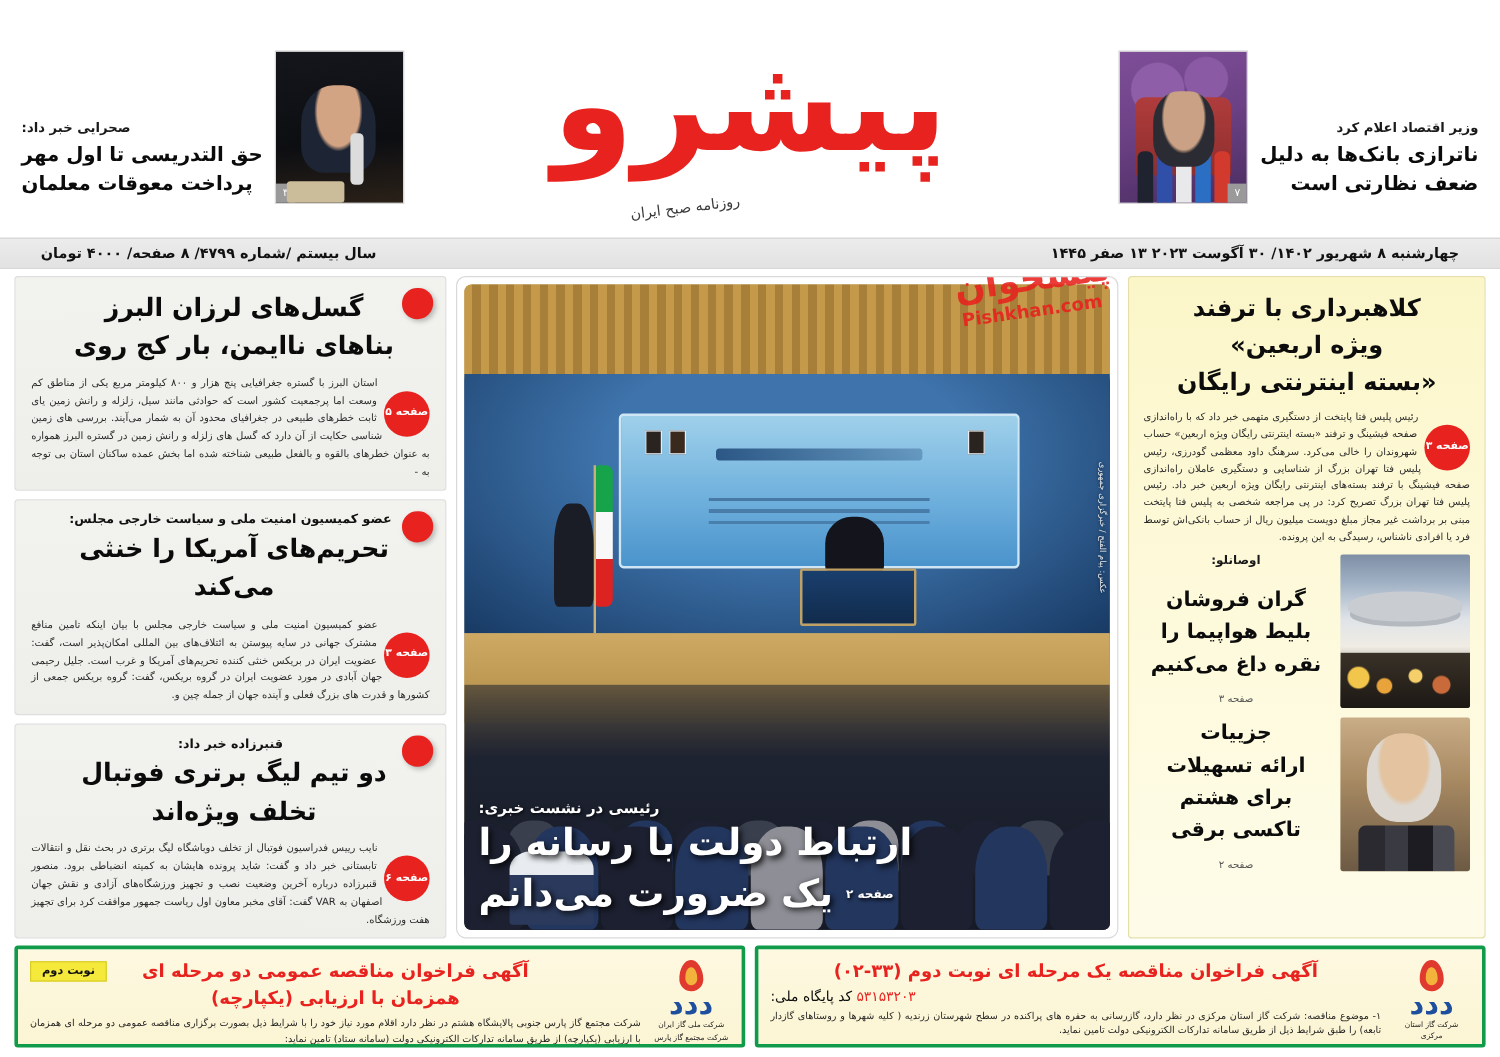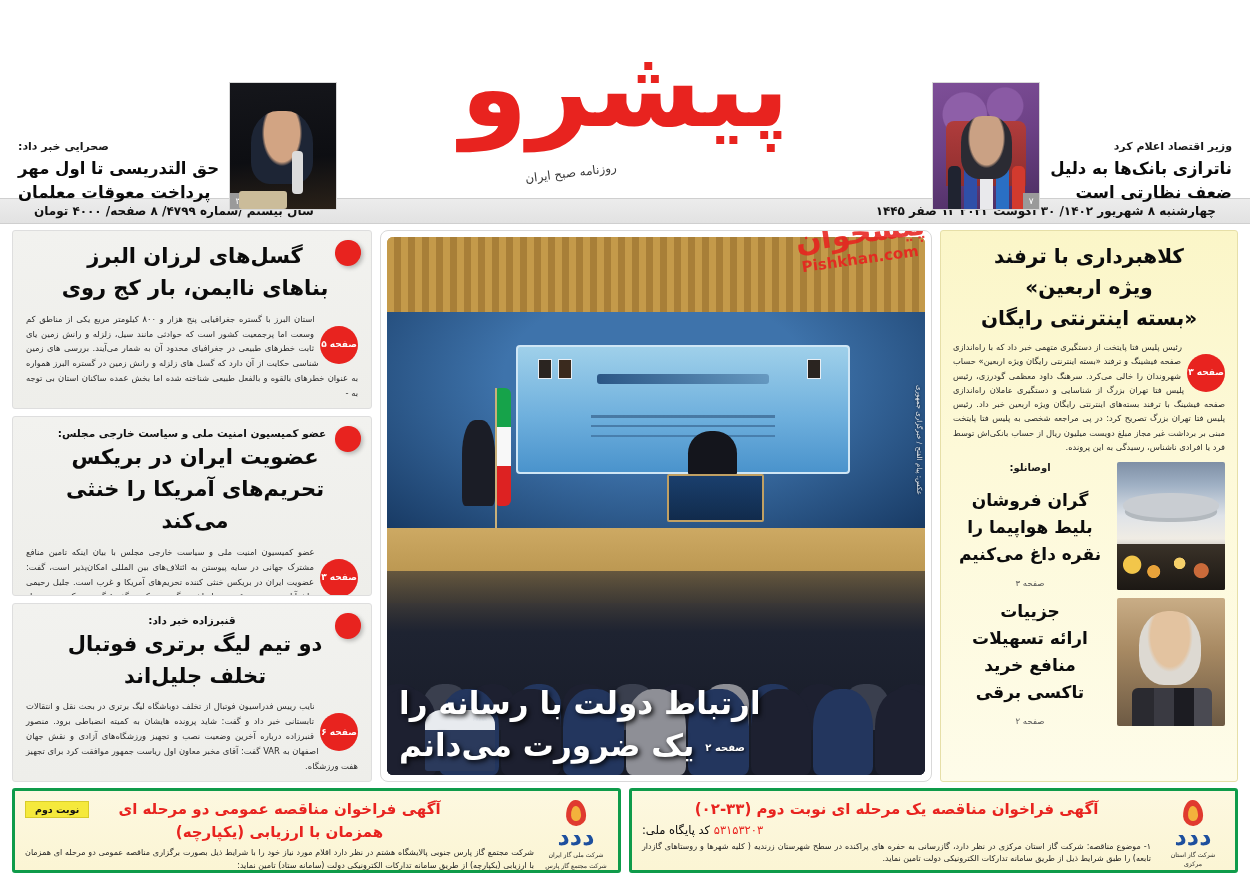--- a/index.html
+++ b/index.html
@@ -30,21 +30,20 @@
     align-items: flex-start;
     justify-content: space-between;
     padding: 0 18px;
   }
 
   .mast-side {
     display: flex;
     align-items: flex-end;
     gap: 10px;
     padding-top: 42px;
-    margin-top: 40px;
   }
 
   .mast-photo {
     width: 108px;
     height: 128px;
     position: relative;
     overflow: hidden;
     flex-shrink: 0;
     border: 1px solid #d8d8d8;
   }
@@ -745,21 +744,21 @@
           <div class="l-title">نقره داغ می‌کنیم</div>
           <div class="l-page">صفحه ۳</div>
         </div>
       </div>
 
       <div class="l-item">
         <div class="l-thumb thumb-cleric"></div>
         <div class="l-txt">
           <div class="l-title">جزییات</div>
           <div class="l-title">ارائه تسهیلات</div>
-          <div class="l-title">منافع خرید</div>
+          <div class="l-title">برای هشتم</div>
           <div class="l-title">تاکسی برقی</div>
           <div class="l-page">صفحه ۲</div>
         </div>
       </div>
     </div>
 
     <div class="col-center">
       <div class="main-photo">
         <div class="hall-ceiling"></div>
         <div class="stage-wall"></div>
@@ -807,20 +806,21 @@
               <span class="head h-navy"></span>
               <span class="head h-dark"></span>
           </div>
           <div class="press-vest"></div>
           <div class="vest-tag">PRESS</div>
         </div>
 
         <div class="photo-credit">عکس: پیام الفتح / خبرگزاری جمهوری</div>
 
         <div class="caption-wrap">
+          <div class="caption-kicker">رئیسی در نشست خبری:</div>
           <div class="caption-head">ارتباط دولت با رسانه را</div>
           <div class="caption-head">
             <span class="caption-page">صفحه ۲</span>
             <span>یک ضرورت می‌دانم</span>
           </div>
         </div>
       </div>
 
       <div class="watermark">
         <div class="wm-fa">پیشخوان</div>
@@ -836,33 +836,32 @@
         <div class="r-head">بناهای ناایمن، بار کج روی</div>
         <div class="r-body">
           <span class="page-badge badge-float-left">صفحه ۵</span>
           <span>استان البرز با گستره جغرافیایی پنج هزار و ۸۰۰ کیلومتر مربع یکی از مناطق کم وسعت اما پرجمعیت کشور است که حوادثی مانند سیل، زلزله و رانش زمین یای ثابت خطرهای طبیعی در جغرافیای محدود آن به شمار می‌آیند. بررسی های زمین شناسی حکایت از آن دارد که گسل های زلزله و رانش زمین در گستره البرز همواره به عنوان خطرهای بالقوه و بالفعل طبیعی شناخته شده اما بخش عمده ساکنان استان بی توجه به -</span>
         </div>
       </div>
 
       <div class="r-card">
         <div class="r-dot"></div>
         <div class="r-kicker">عضو کمیسیون امنیت ملی و سیاست خارجی مجلس:</div>
-        <div class="r-head">عضویت ایران در بریکس</div>
         <div class="r-head">تحریم‌های آمریکا را خنثی می‌کند</div>
         <div class="r-body">
           <span class="page-badge badge-float-left">صفحه ۳</span>
           <span>عضو کمیسیون امنیت ملی و سیاست خارجی مجلس با بیان اینکه تامین منافع مشترک جهانی در سایه پیوستن به ائتلاف‌های بین المللی امکان‌پذیر است، گفت: عضویت ایران در بریکس خنثی کننده تحریم‌های آمریکا و غرب است. جلیل رحیمی جهان آبادی در مورد عضویت ایران در گروه بریکس، گفت: گروه بریکس جمعی از کشورها و قدرت های بزرگ فعلی و آینده جهان از جمله چین و.</span>
         </div>
       </div>
 
       <div class="r-card">
         <div class="r-dot"></div>
         <div class="r-kicker">قنبرزاده خبر داد:</div>
         <div class="r-head">دو تیم لیگ برتری فوتبال</div>
-        <div class="r-head">تخلف جلیل‌اند</div>
+        <div class="r-head">تخلف ویژه‌اند</div>
         <div class="r-body">
           <span class="page-badge badge-float-left">صفحه ۶</span>
           <span>نایب رییس فدراسیون فوتبال از تخلف دوباشگاه لیگ برتری در بحث نقل و انتقالات تابستانی خبر داد و گفت: شاید پرونده هایشان به کمیته انضباطی برود. منصور قنبرزاده درباره آخرین وضعیت نصب و تجهیز ورزشگاه‌های آزادی و نقش جهان اصفهان به VAR گفت: آقای مخبر معاون اول ریاست جمهور موافقت کرد برای تجهیز هفت ورزشگاه.</span>
         </div>
       </div>
     </div>
   </div>
 
   <div class="ads">
 

